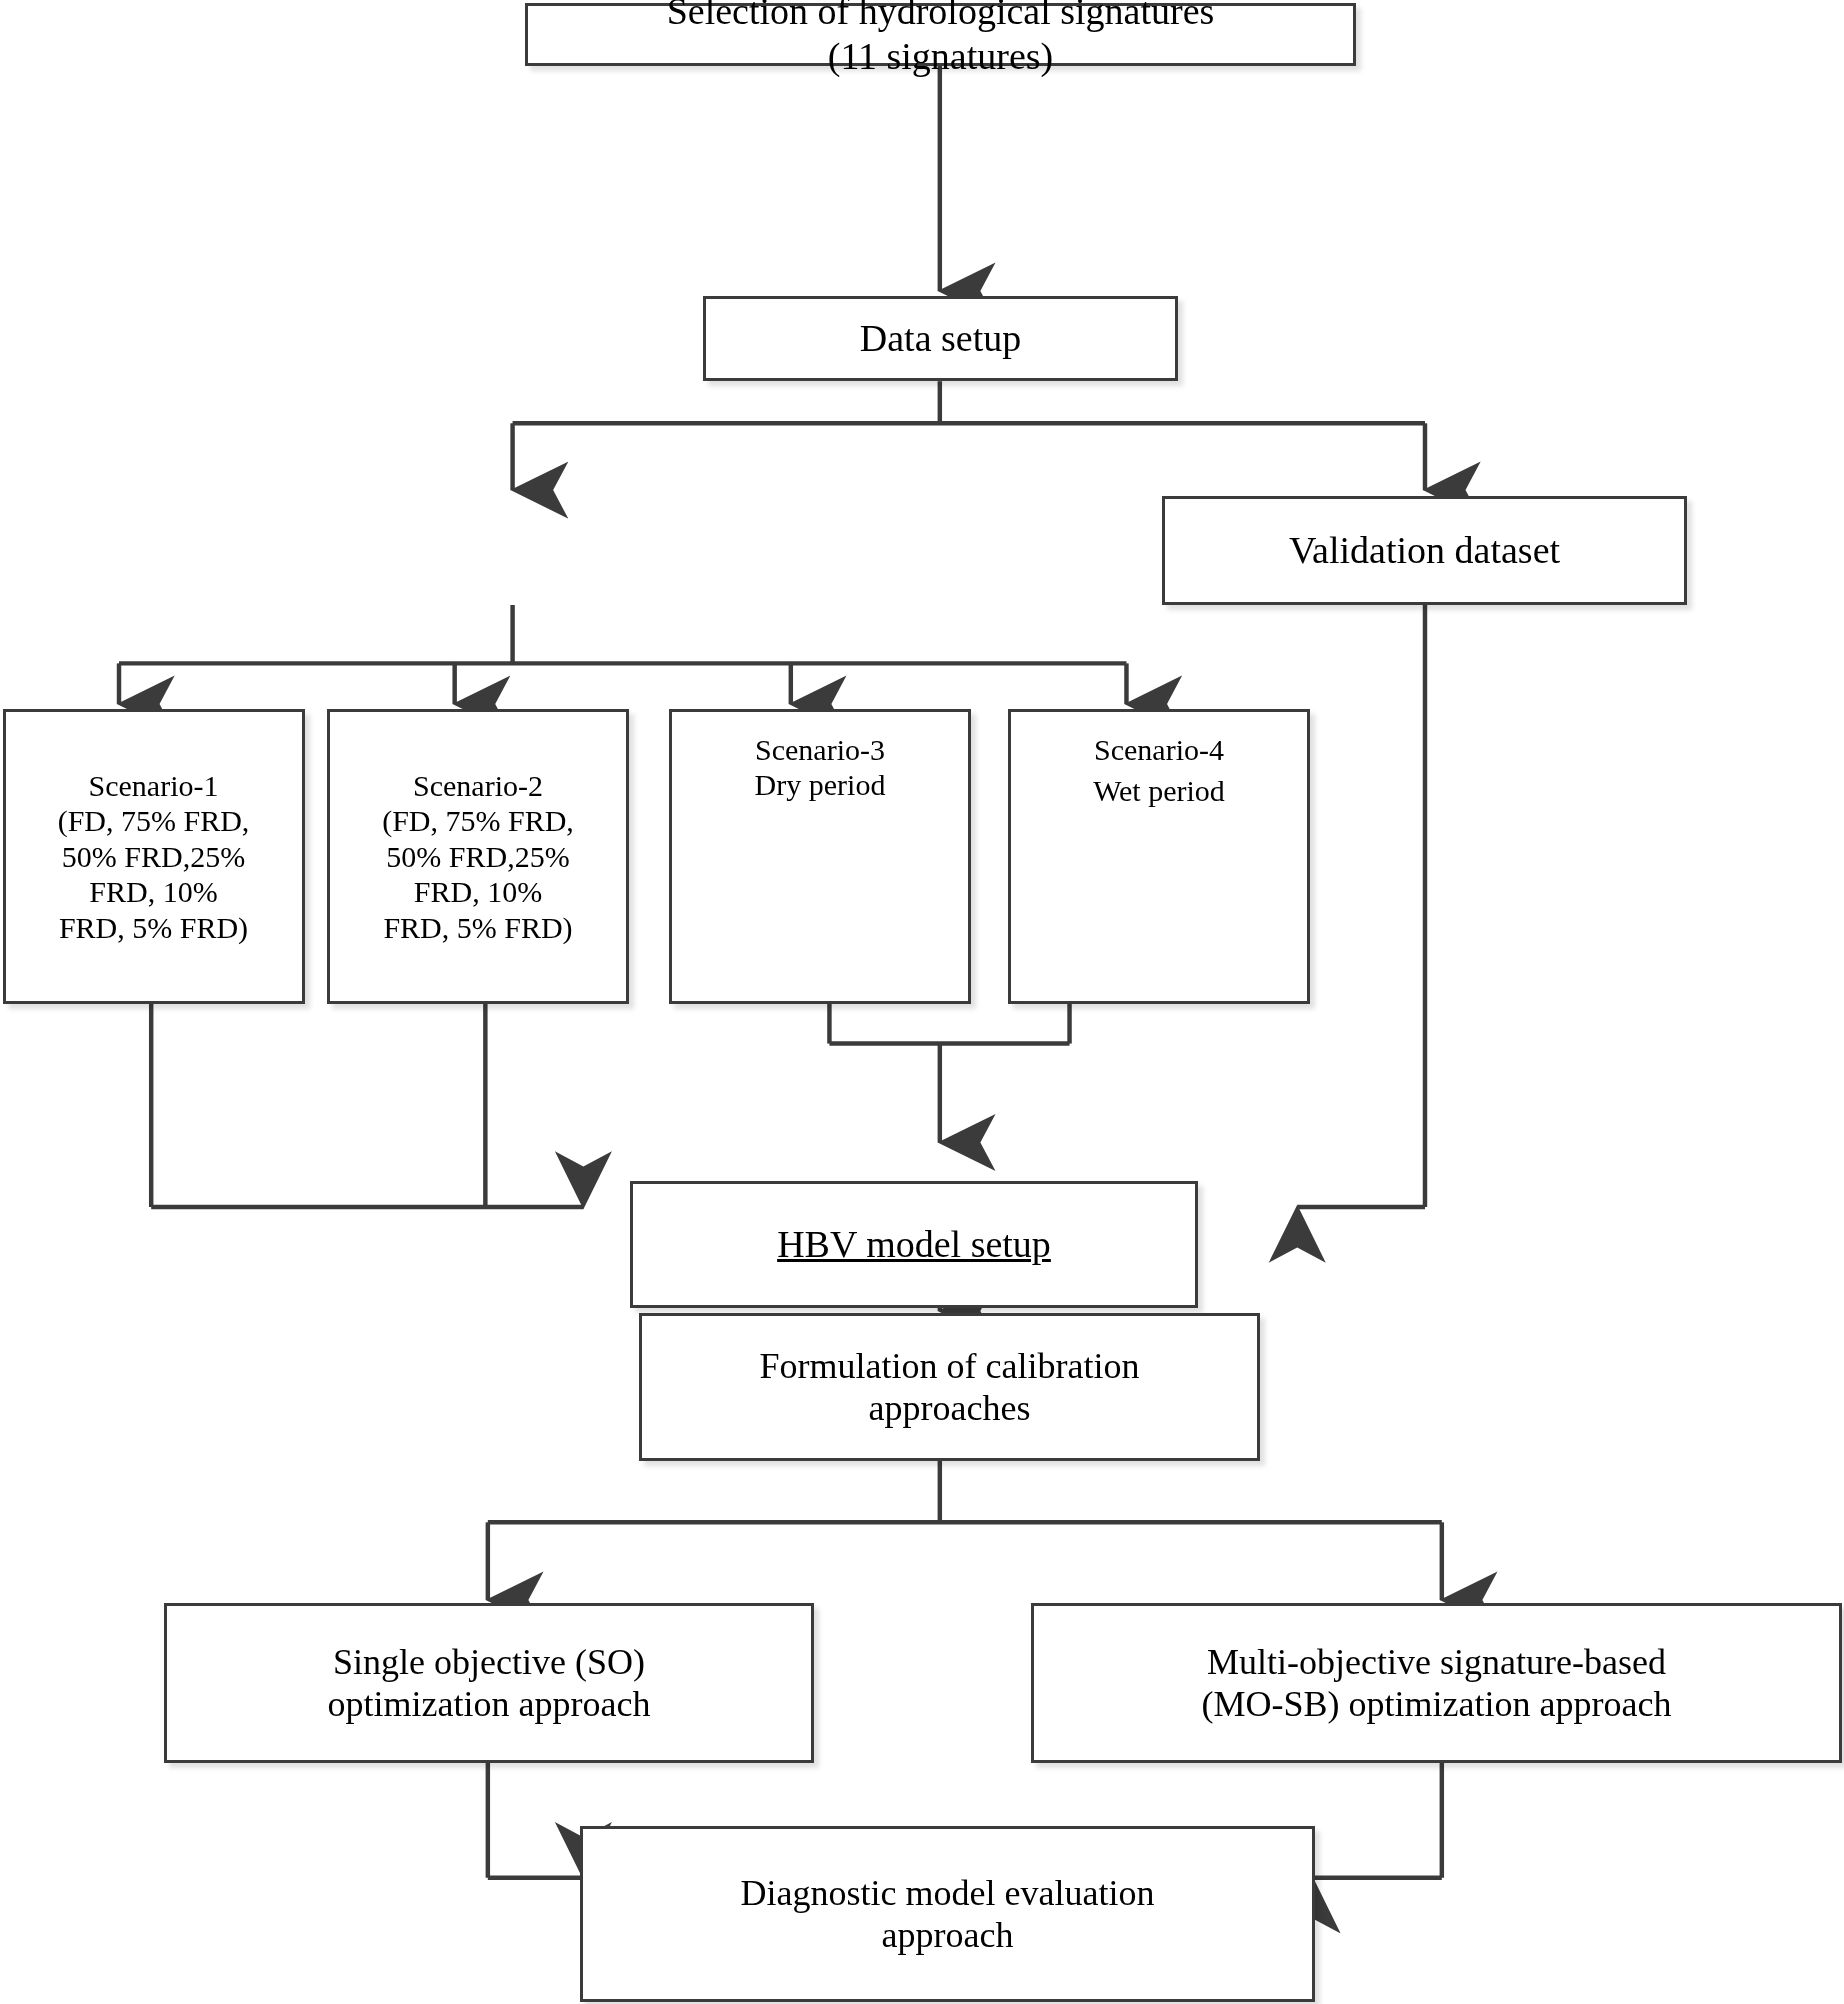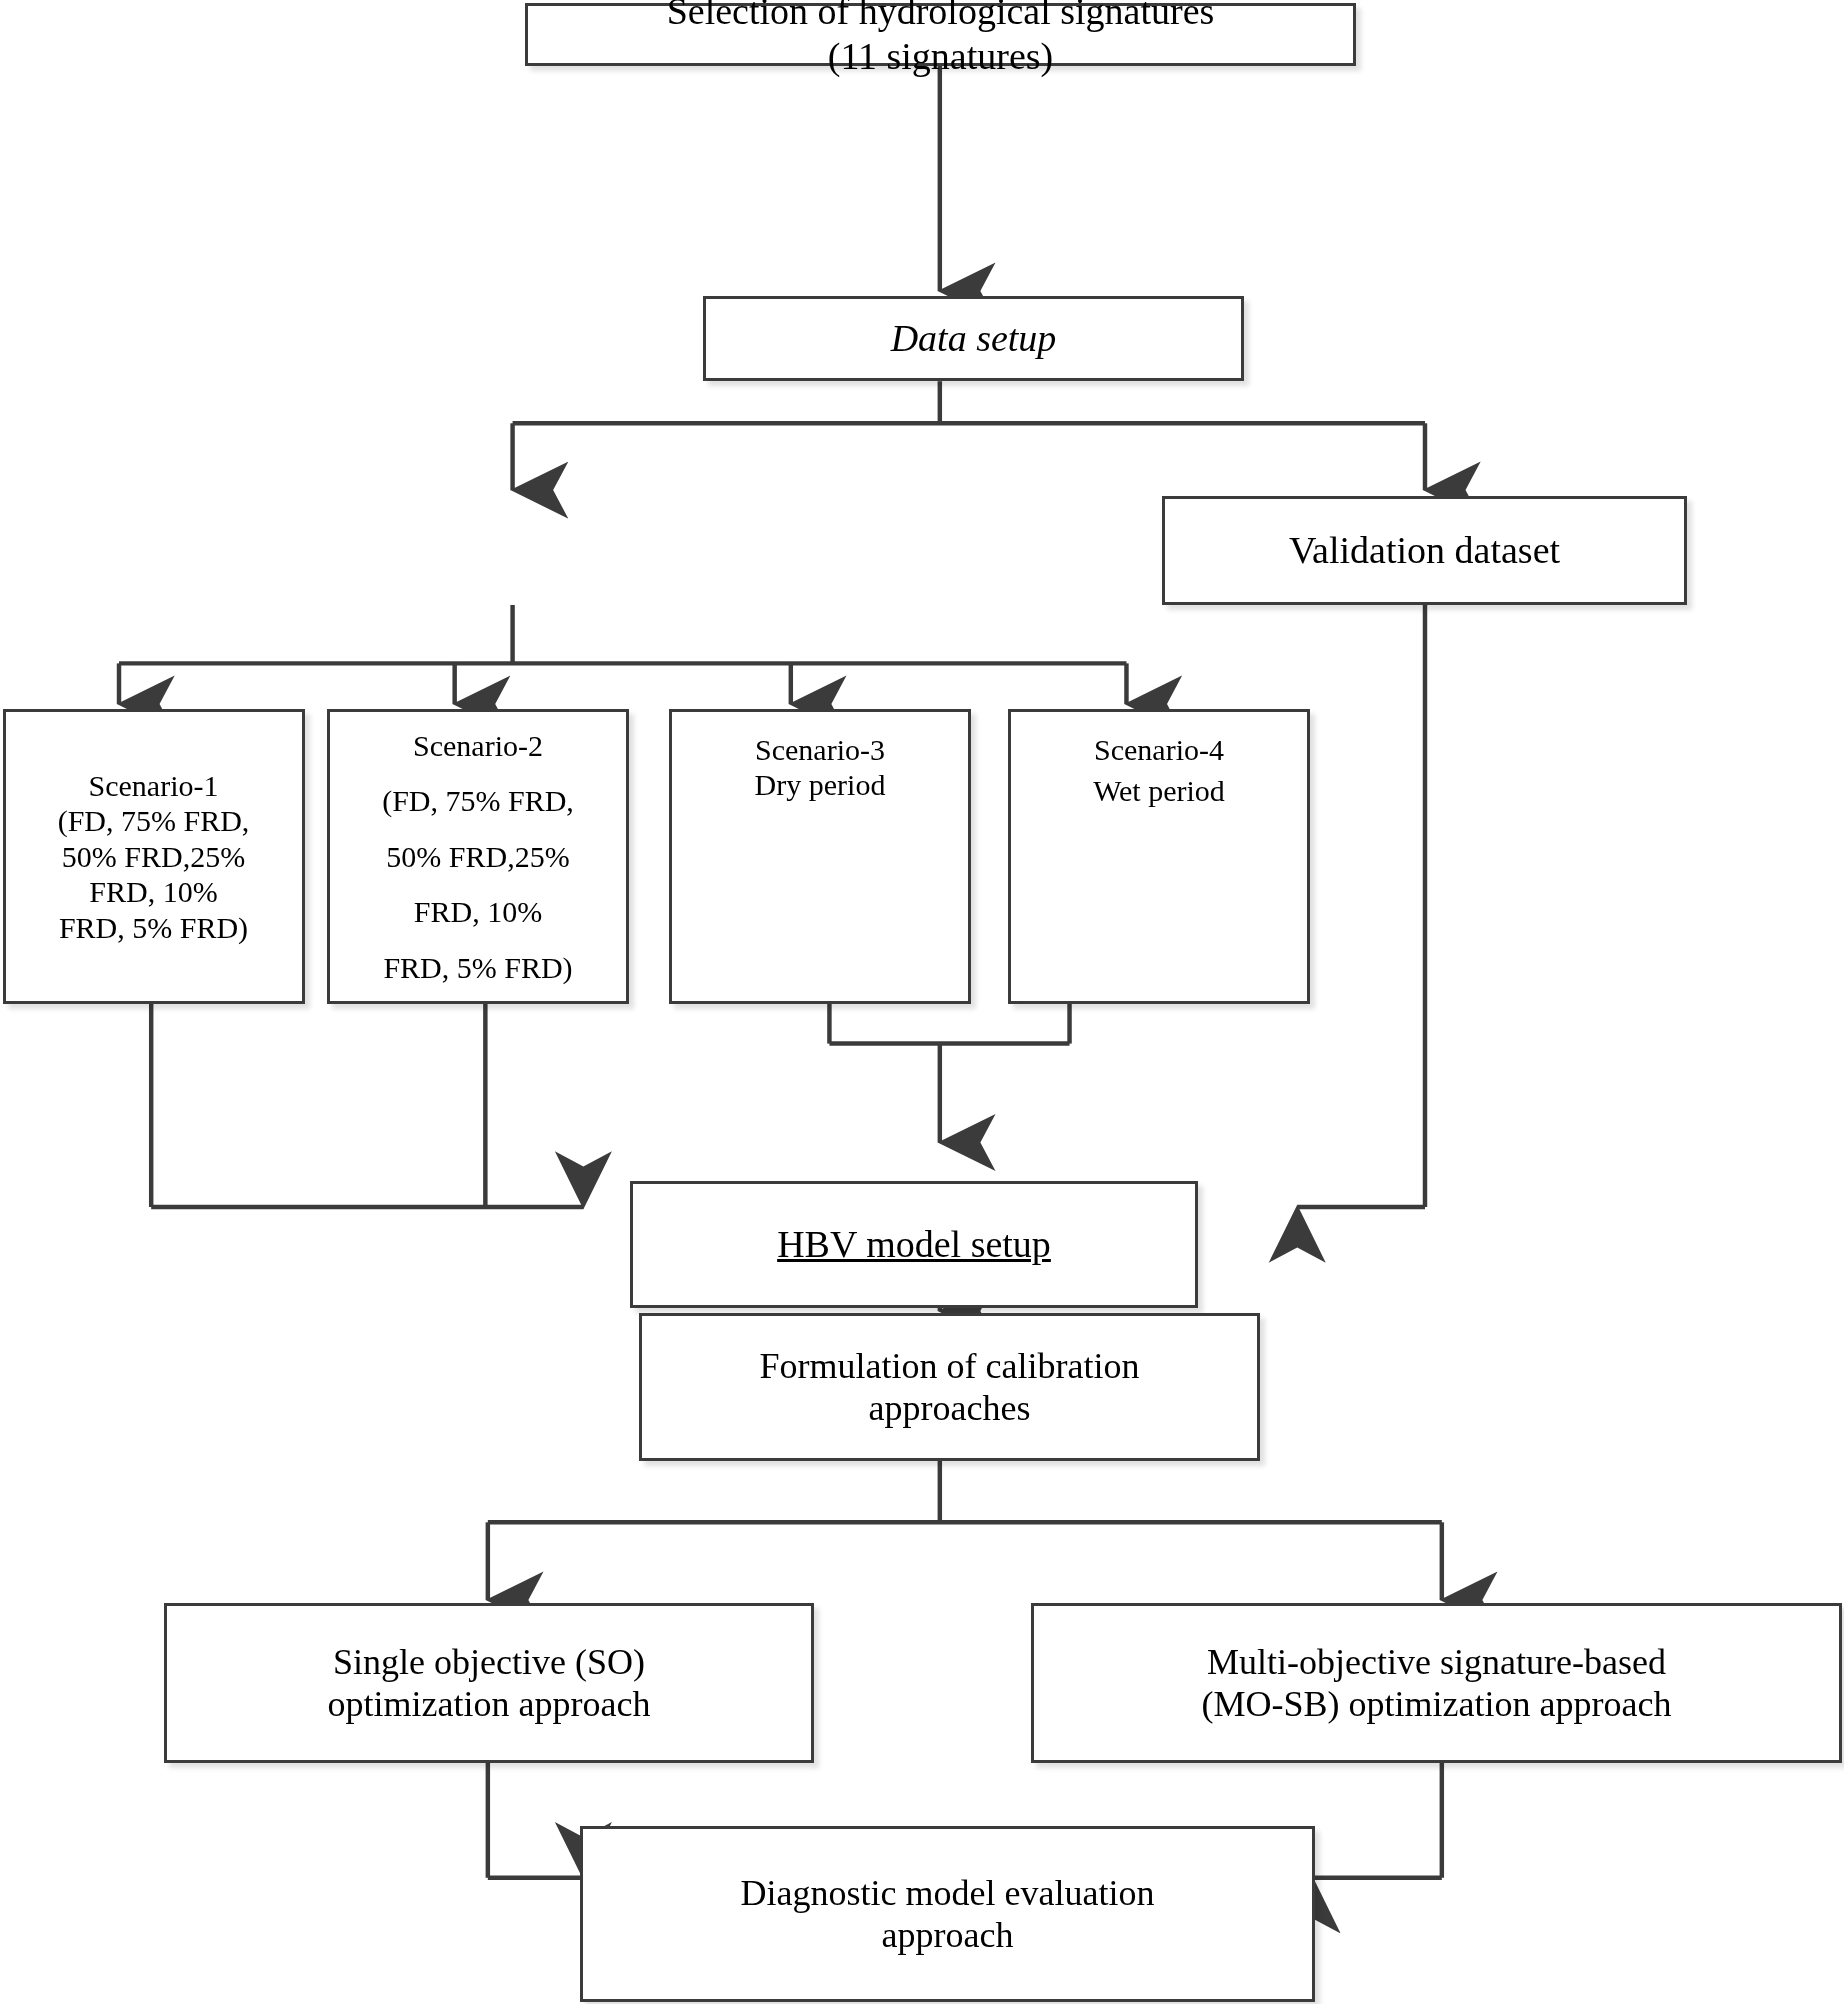--- a/index.html
+++ b/index.html
@@ -90,38 +90,38 @@
       <path d="M2912 3558 L2912 3793"></path>
       <path d="M2912 3793 L2650 3793" marker-end="url(#ar)"></path>
     </g>
   </svg>
 
   <div class="node t-xl" style="left:525px;top:2.5px;width:831px;height:63px;text-align:center;">
     <span class="line">Selection of hydrological signatures</span>
     <span class="line">(11 signatures)</span>
   </div>
 
-  <div class="node t-xl" style="left:703px;top:296px;width:541px;height:85px;font-style:italic;">
+  <div class="node t-xl" style="left:703px;top:296px;width:475px;height:85px;">
     <span class="line">Data setup</span>
   </div>
 
 
   <div class="node t-xl" style="left:1162px;top:496px;width:525px;height:109px;">
     <span class="line">Validation dataset</span>
   </div>
 
   <div class="node t-sm" style="left:2.5px;top:709px;width:302px;height:295px;">
     <span class="line">Scenario-1</span>
     <span class="line">(FD, 75% FRD,</span>
     <span class="line">50% FRD,25%</span>
     <span class="line">FRD, 10%</span>
     <span class="line">FRD, 5% FRD)</span>
   </div>
 
-  <div class="node t-sm" style="left:327px;top:709px;width:302px;height:295px;gap:20px;">
+  <div class="node t-sm" style="left:327px;top:709px;width:302px;height:295px;">
     <span class="line">Scenario-2</span>
     <span class="line">(FD, 75% FRD,</span>
     <span class="line">50% FRD,25%</span>
     <span class="line">FRD, 10%</span>
     <span class="line">FRD, 5% FRD)</span>
   </div>
 
   <div class="node t-sm" style="left:669px;top:709px;width:302px;height:295px;justify-content:flex-start;padding-top:20px;">
     <span class="line">Scenario-3</span>
     <span class="line">Dry period</span>

